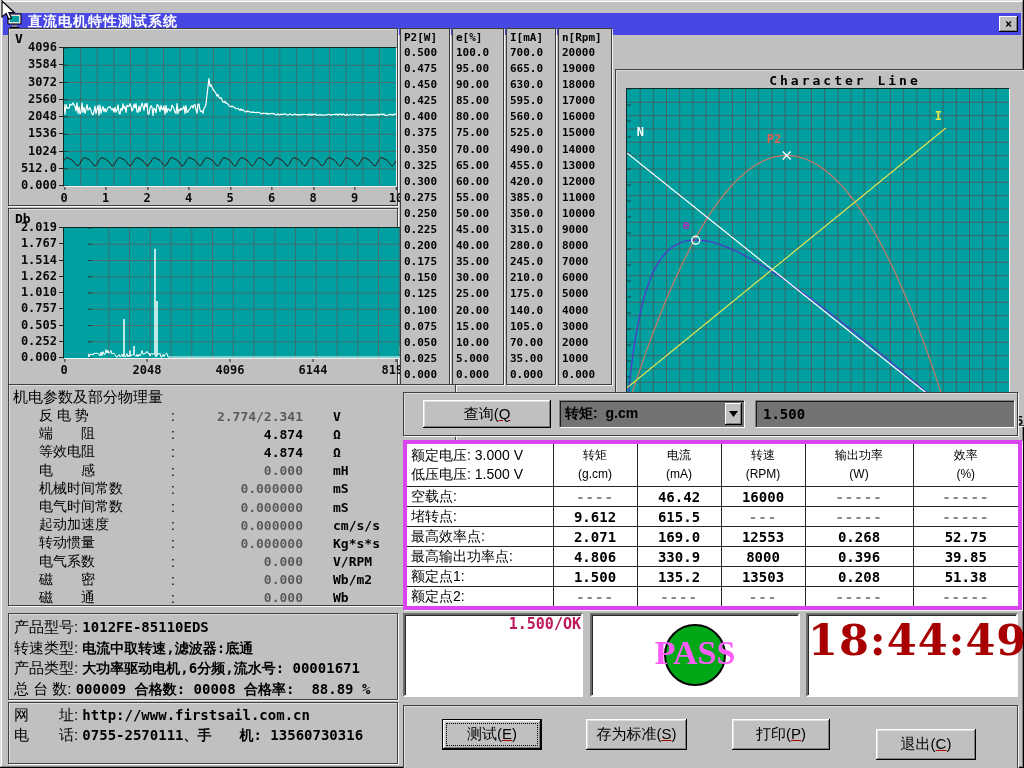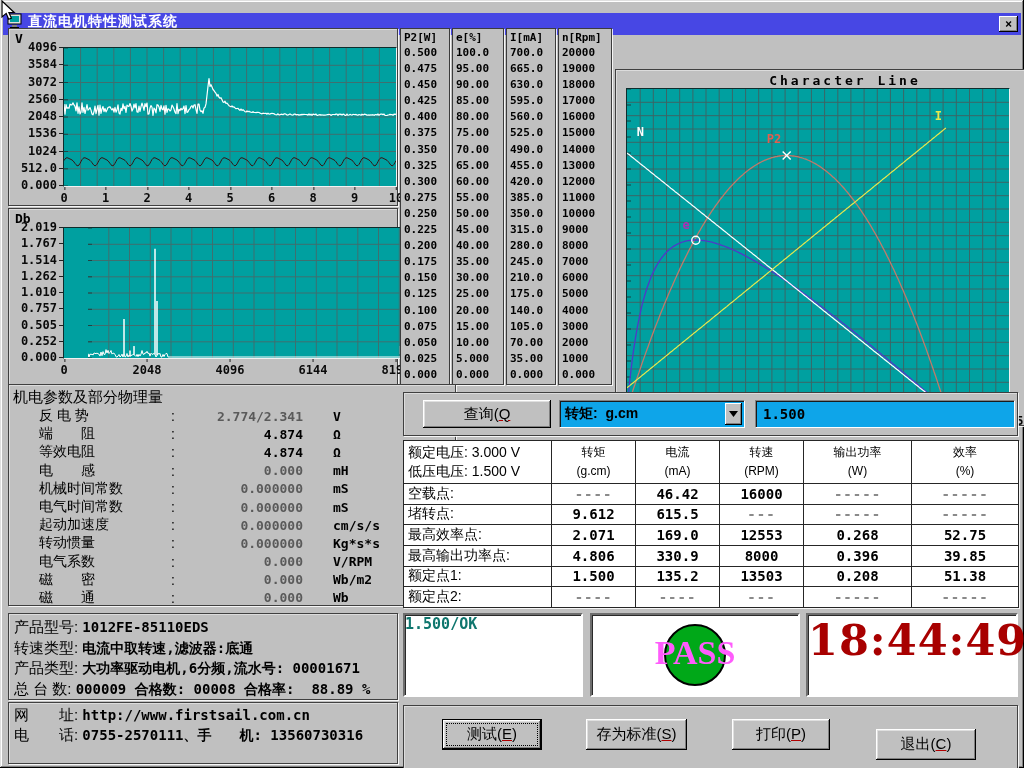--- a/index.html
+++ b/index.html
@@ -61,51 +61,51 @@
   .sline .val{font:bold 14px "DejaVu Sans Mono",monospace;white-space:pre;}
   
   .btn95{
     position:absolute;background:#c0c0c0;border:0;padding:0;font-size:15px;color:#000;cursor:default;
     box-shadow:inset -1px -1px 0 #000,inset 1px 1px 0 #fff,inset -2px -2px 0 #808080,inset 2px 2px 0 #dfdfdf;
     font-family:"Liberation Sans",sans-serif;
   }
   .btn95.default{border:1px solid #000;outline:1px dotted #000;outline-offset:-5px;}
   .hk{text-decoration:underline;text-decoration-color:#b00000;}
   .field,.combo{
-    position:absolute;background:#0ea5e9;box-sizing:border-box;
+    position:absolute;background:#737373;box-sizing:border-box;
     border:1px solid #828282;border-bottom-color:#fff;border-right-color:#fff;
     box-shadow:inset 1px 1px 0 #1a1a1a;
   }
   .field{font:bold 14px "DejaVu Sans Mono",monospace;padding:0 0 0 7px;color:#000;outline:none;}
   .combo-text{position:absolute;left:5px;top:4px;font-size:14px;font-weight:bold;color:#000;white-space:pre;}
   .combo-arrow{
     position:absolute;right:2px;top:2px;bottom:2px;width:17px;background:#c0c0c0;
     box-shadow:inset -1px -1px 0 #000,inset 1px 1px 0 #fff,inset -2px -2px 0 #808080;
     display:flex;align-items:center;justify-content:center;
   }
   
   #results-table{
     position:absolute;left:403px;top:440px;width:615px;height:168px;table-layout:fixed;
-    border-collapse:collapse;background:#fff;border:1px solid #d946ef;box-shadow:1px 1px 0 rgba(255,255,255,.85);
+    border-collapse:collapse;background:#fff;border:4px solid #d946ef;box-shadow:1px 1px 0 rgba(255,255,255,.85);
   }
   #results-table th,#results-table td{border:1px solid #262626;padding:0;color:#000;}
   #results-table thead th{height:42px;font-weight:normal;}
   #results-table .hleft{text-align:left;padding-left:4px;font-size:14px;line-height:19px;white-space:pre;}
   #results-table .hcol div{text-align:center;font-size:12px;line-height:19px;}
   #results-table tbody td{height:19px;font-size:14px;}
   #results-table tbody td.rlabel{text-align:left;padding-left:4px;}
   #results-table tbody td.num{text-align:center;font:bold 14px "DejaVu Sans Mono",monospace;}
   #results-table tbody td.num.dash{color:#8a8a8a;font-weight:bold;letter-spacing:1px;}
   
   .status-box{
     position:absolute;background:#fff;box-sizing:border-box;
     border:2px solid #6e6e6e;border-bottom-color:#fff;border-right-color:#fff;
     box-shadow:inset 1px 1px 0 #2a2a2a;
   }
-  .result-text{display:block;text-align:left;line-height:80px;font:bold 15px "DejaVu Sans Mono",monospace;color:#0f766e;}
+  .result-text{display:block;text-align:right;line-height:80px;font:bold 15px "DejaVu Sans Mono",monospace;color:#be185d;}
   .pass-circle{position:absolute;left:50%;top:50%;width:62px;height:62px;margin:-31px 0 0 -31px;border-radius:50%;border:2px solid #000;box-sizing:border-box;}
   .pass-text{position:absolute;left:0;right:0;top:50%;transform:translateY(-54%);text-align:center;font:bold 34px "Liberation Serif",serif;letter-spacing:0px;}
   .clock{display:block;text-align:center;line-height:78px;font:bold 43px "DejaVu Serif",serif;letter-spacing:1px;}
 </style>
 </head>
 <body>
 
 <div id="window">
 
   <div class="titlebar">

